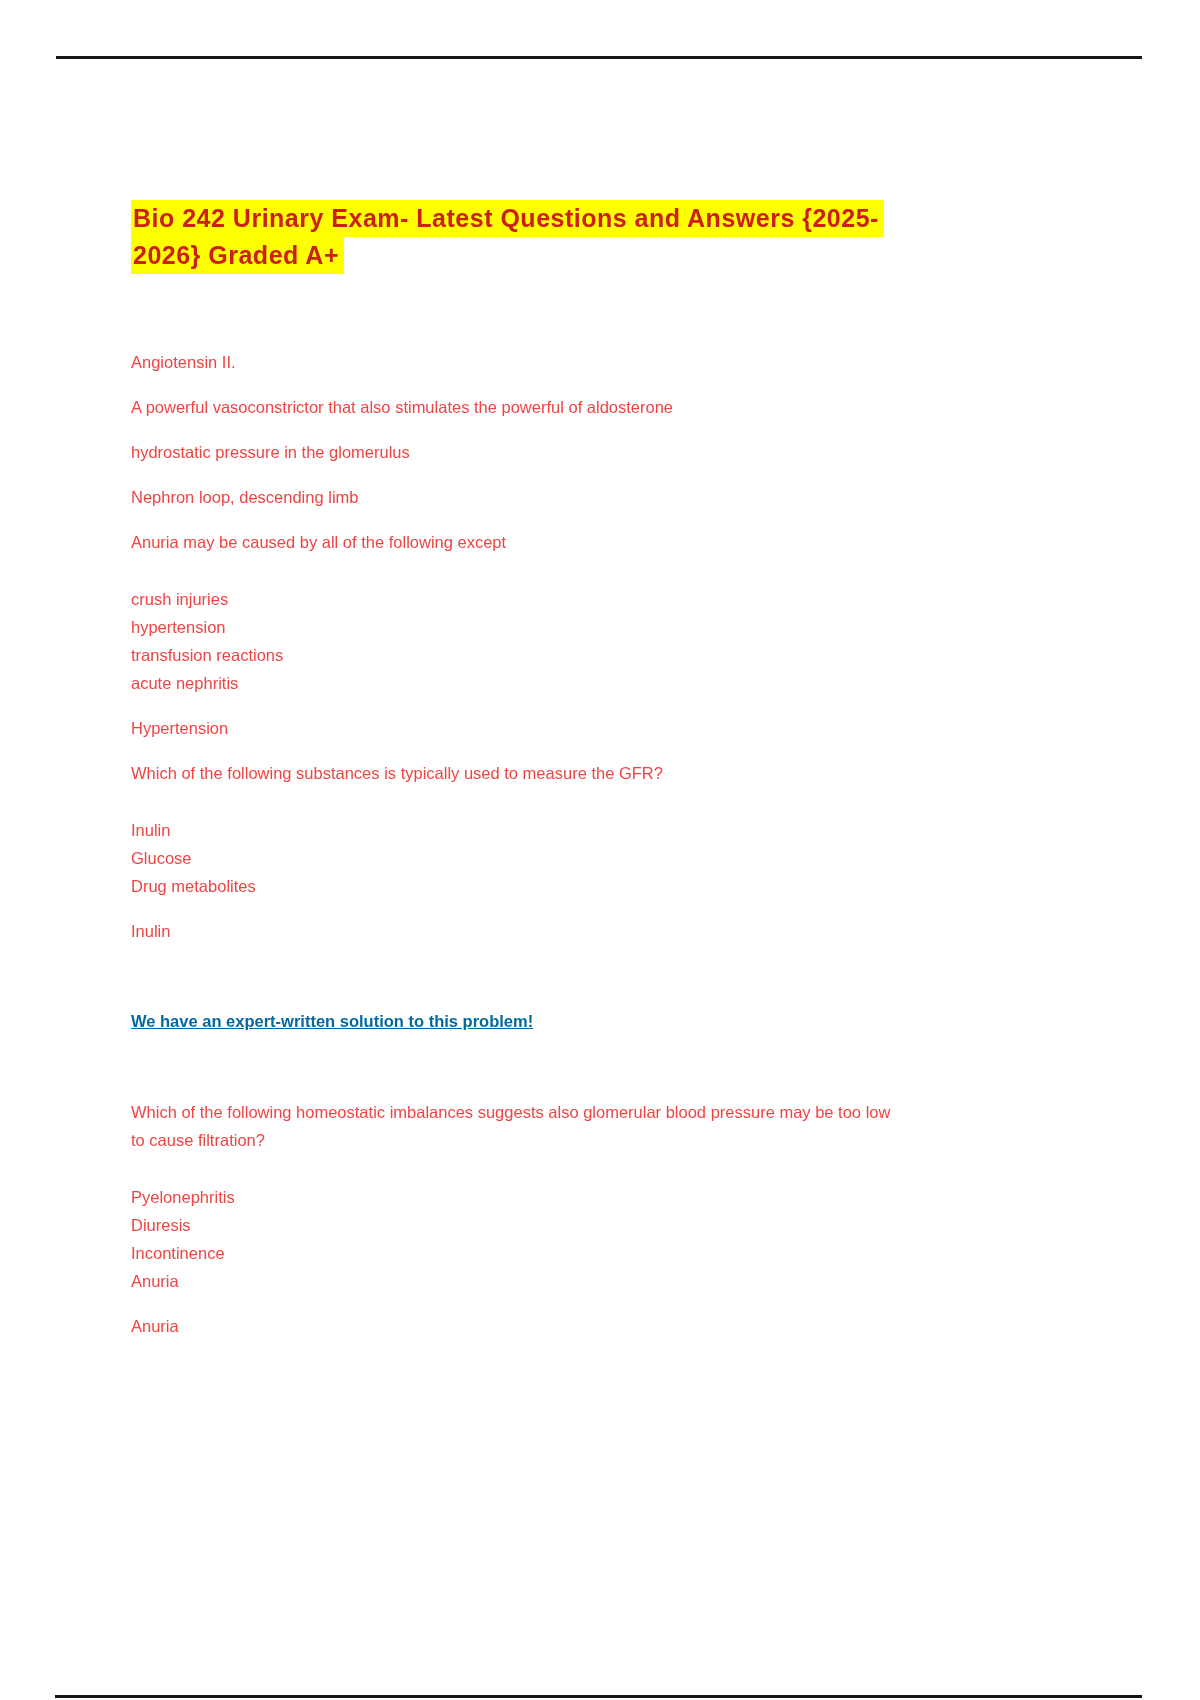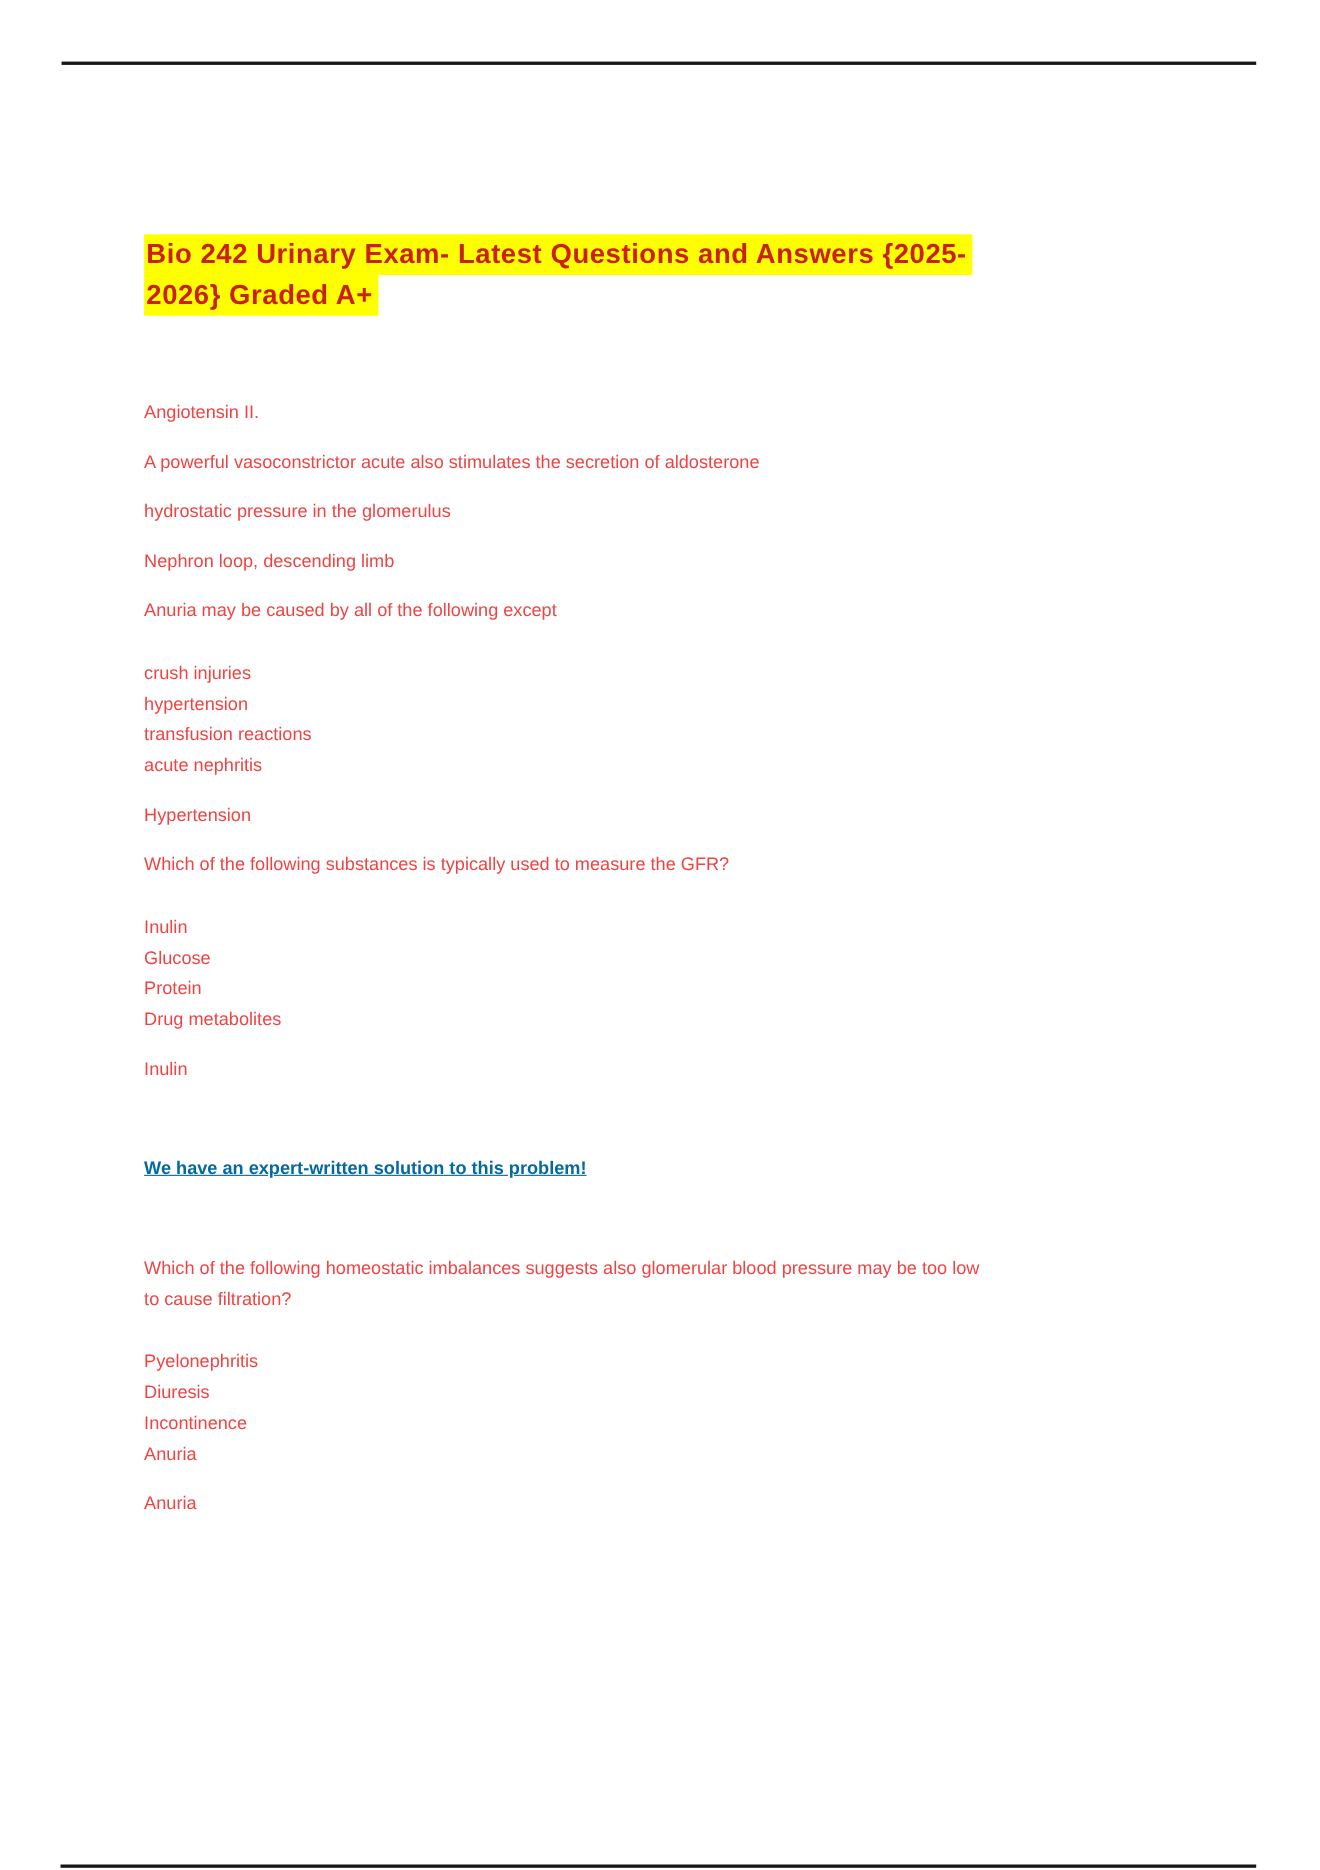--- a/index.html
+++ b/index.html
@@ -9,21 +9,21 @@
     position: relative;
     font-family: "Liberation Sans", sans-serif;
     overflow: hidden;
   }
   .rule { position: absolute; background: #161616; height: 3px; }
   #rule-top    { left: 56px; top: 56px;  width: 1086px; }
   #rule-bottom { left: 55px; top: 1695px; width: 1087px; }
 
   .content {
     position: absolute;
-    left: 131px; top: 213px;
+    left: 131px; top: 200px;
     width: 985px;
   }
 
   .doc-title {
     font-weight: bold;
     font-size: 25px;
     letter-spacing: 0.5px;
     color: #cb2018;
     margin: 0 0 74px 0;
   }
@@ -62,39 +62,38 @@
 <div class="rule" id="rule-bottom"></div>
 
 <div class="content">
 
   <h1 class="doc-title">
     <div class="title-line"><span class="hl">Bio 242 Urinary Exam- Latest Questions and Answers {2025-</span></div>
     <div class="title-line"><span class="hl">2026} Graded A+</span></div>
   </h1>
 
   <p class="para">Angiotensin II.</p>
-  <p class="para">A powerful vasoconstrictor acute also stimulates the secretion of aldosterone</p>
+  <p class="para">A powerful vasoconstrictor that also stimulates the powerful of aldosterone</p>
   <p class="para">hydrostatic pressure in the glomerulus</p>
   <p class="para">Nephron loop, descending limb</p>
   <p class="para">Anuria may be caused by all of the following except</p>
 
   <div class="para options">
     <div>crush injuries</div>
     <div>hypertension</div>
     <div>transfusion reactions</div>
     <div>acute nephritis</div>
   </div>
 
   <p class="para">Hypertension</p>
   <p class="para">Which of the following substances is typically used to measure the GFR?</p>
 
   <div class="para options">
     <div>Inulin</div>
     <div>Glucose</div>
-    <div>Protein</div>
     <div>Drug metabolites</div>
   </div>
 
   <p class="para">Inulin</p>
 
   <div class="spacer"></div>
 
   <p class="link-para">
     <a href="#" class="doc-link">We have an expert-written solution to this problem!</a>
   </p>

